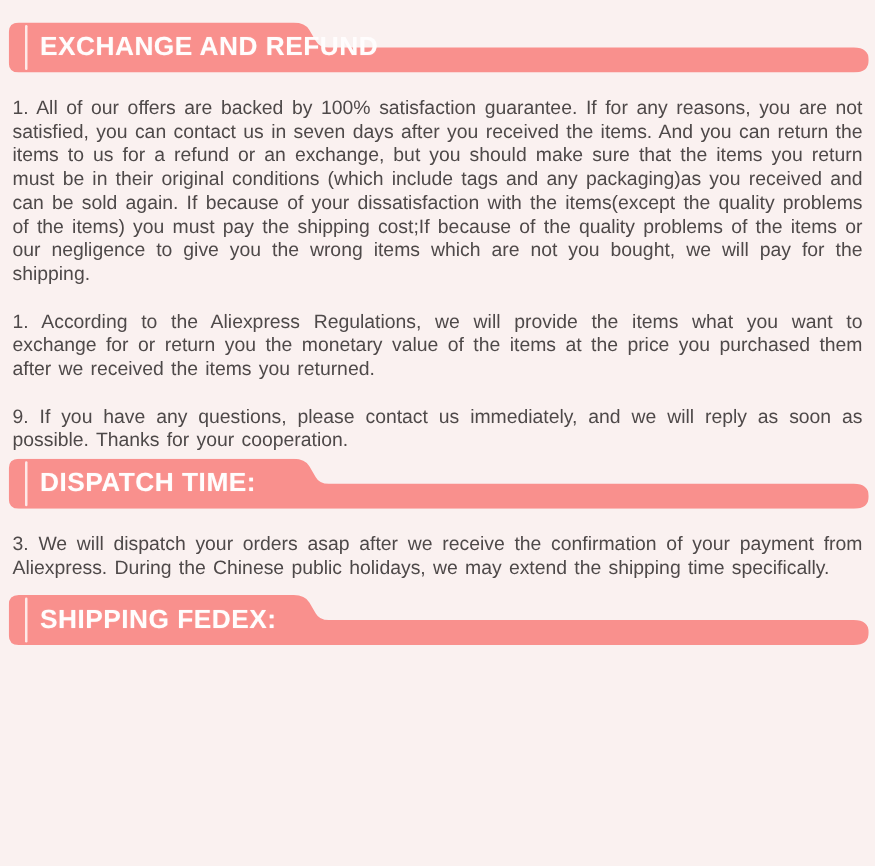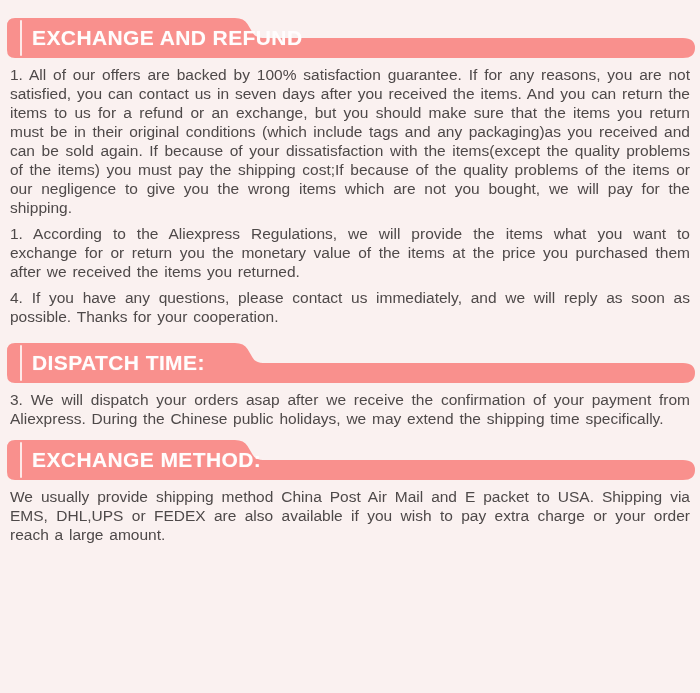--- a/index.html
+++ b/index.html
@@ -51,63 +51,62 @@
     margin: 0;
     display: flex;
     align-items: center;
     font-size: 21px;
     font-weight: 700;
     letter-spacing: 0.4px;
     color: var(--title-text, #fffdfd);
     text-shadow: 0 0 1px rgba(255,255,255,0.4);
   }
   .para {
-    margin: 7px 10px 0;
+    margin: 19px 10px 0;
     text-align: justify;
     font-size: 15.5px;
     line-height: 19px;
     word-spacing: 1.5px;
     color: var(--body-text, #4e4949);
   }
-  .gap-sm { margin-top: 17px; }
+  .gap-sm { margin-top: 5px; }
   .gap-md { margin-top: 12px; }
 </style>
 </head>
 <body>
 
 <div class="page">
 
   <section class="sec">
     <div class="banner">
       <svg class="banner-shape" viewBox="0 0 688 40" preserveAspectRatio="none" aria-hidden="true">
         <path fill="currentColor" d="M8,0 H228 Q237,0 240.5,6 L245.5,14.5 Q248.5,20 256,20 H676 Q688,20 688,30 Q688,40 676,40 H8 Q0,40 0,32 V8 Q0,0 8,0 Z"></path>
       </svg>
       <span class="banner-accent"></span>
       <h2 class="banner-title">EXCHANGE AND REFUND</h2>
     </div>
     <p class="para">1. All of our offers are backed by 100% satisfaction guarantee. If for any reasons, you are not satisfied, you can contact us in seven days after you received the items. And you can return the items to us for a refund or an exchange, but you should make sure that the items you return must be in their original conditions (which include tags and any packaging)as you received and can be sold again. If because of your dissatisfaction with the items(except the quality problems of the items) you must pay the shipping cost;If because of the quality problems of the items or our negligence to give you the wrong items which are not you bought, we will pay for the shipping.</p>
     <p class="para">1. According to the Aliexpress Regulations, we will provide the items what you want to exchange for or return you the monetary value of the items at the price you purchased them after we received the items you returned.</p>
-    <p class="para">4. If you have any questions, please contact us immediately, and we will reply as soon as possible. Thanks for your cooperation.</p>
+    <p class="para">9. If you have any questions, please contact us immediately, and we will reply as soon as possible. Thanks for your cooperation.</p>
   </section>
 
   <section class="sec">
     <div class="banner gap-sm">
       <svg class="banner-shape" viewBox="0 0 688 40" preserveAspectRatio="none" aria-hidden="true">
         <path fill="currentColor" d="M8,0 H228 Q237,0 240.5,6 L245.5,14.5 Q248.5,20 256,20 H676 Q688,20 688,30 Q688,40 676,40 H8 Q0,40 0,32 V8 Q0,0 8,0 Z"></path>
       </svg>
       <span class="banner-accent"></span>
       <h2 class="banner-title">DISPATCH TIME:</h2>
     </div>
     <p class="para">3. We will dispatch your orders asap after we receive the confirmation of your payment from Aliexpress. During the Chinese public holidays, we may extend the shipping time specifically.</p>
   </section>
 
   <section class="sec">
     <div class="banner gap-md">
       <svg class="banner-shape" viewBox="0 0 688 40" preserveAspectRatio="none" aria-hidden="true">
         <path fill="currentColor" d="M8,0 H228 Q237,0 240.5,6 L245.5,14.5 Q248.5,20 256,20 H676 Q688,20 688,30 Q688,40 676,40 H8 Q0,40 0,32 V8 Q0,0 8,0 Z"></path>
       </svg>
       <span class="banner-accent"></span>
-      <h2 class="banner-title">EXCHANGE METHOD:</h2>
+      <h2 class="banner-title">SHIPPING FEDEX:</h2>
     </div>
-    <p class="para">We usually provide shipping method China Post Air Mail and E packet to USA. Shipping via EMS, DHL,UPS or FEDEX are also available if you wish to pay extra charge or your order reach a large amount.</p>
   </section>
 
 </div>
 
 </body></html>

